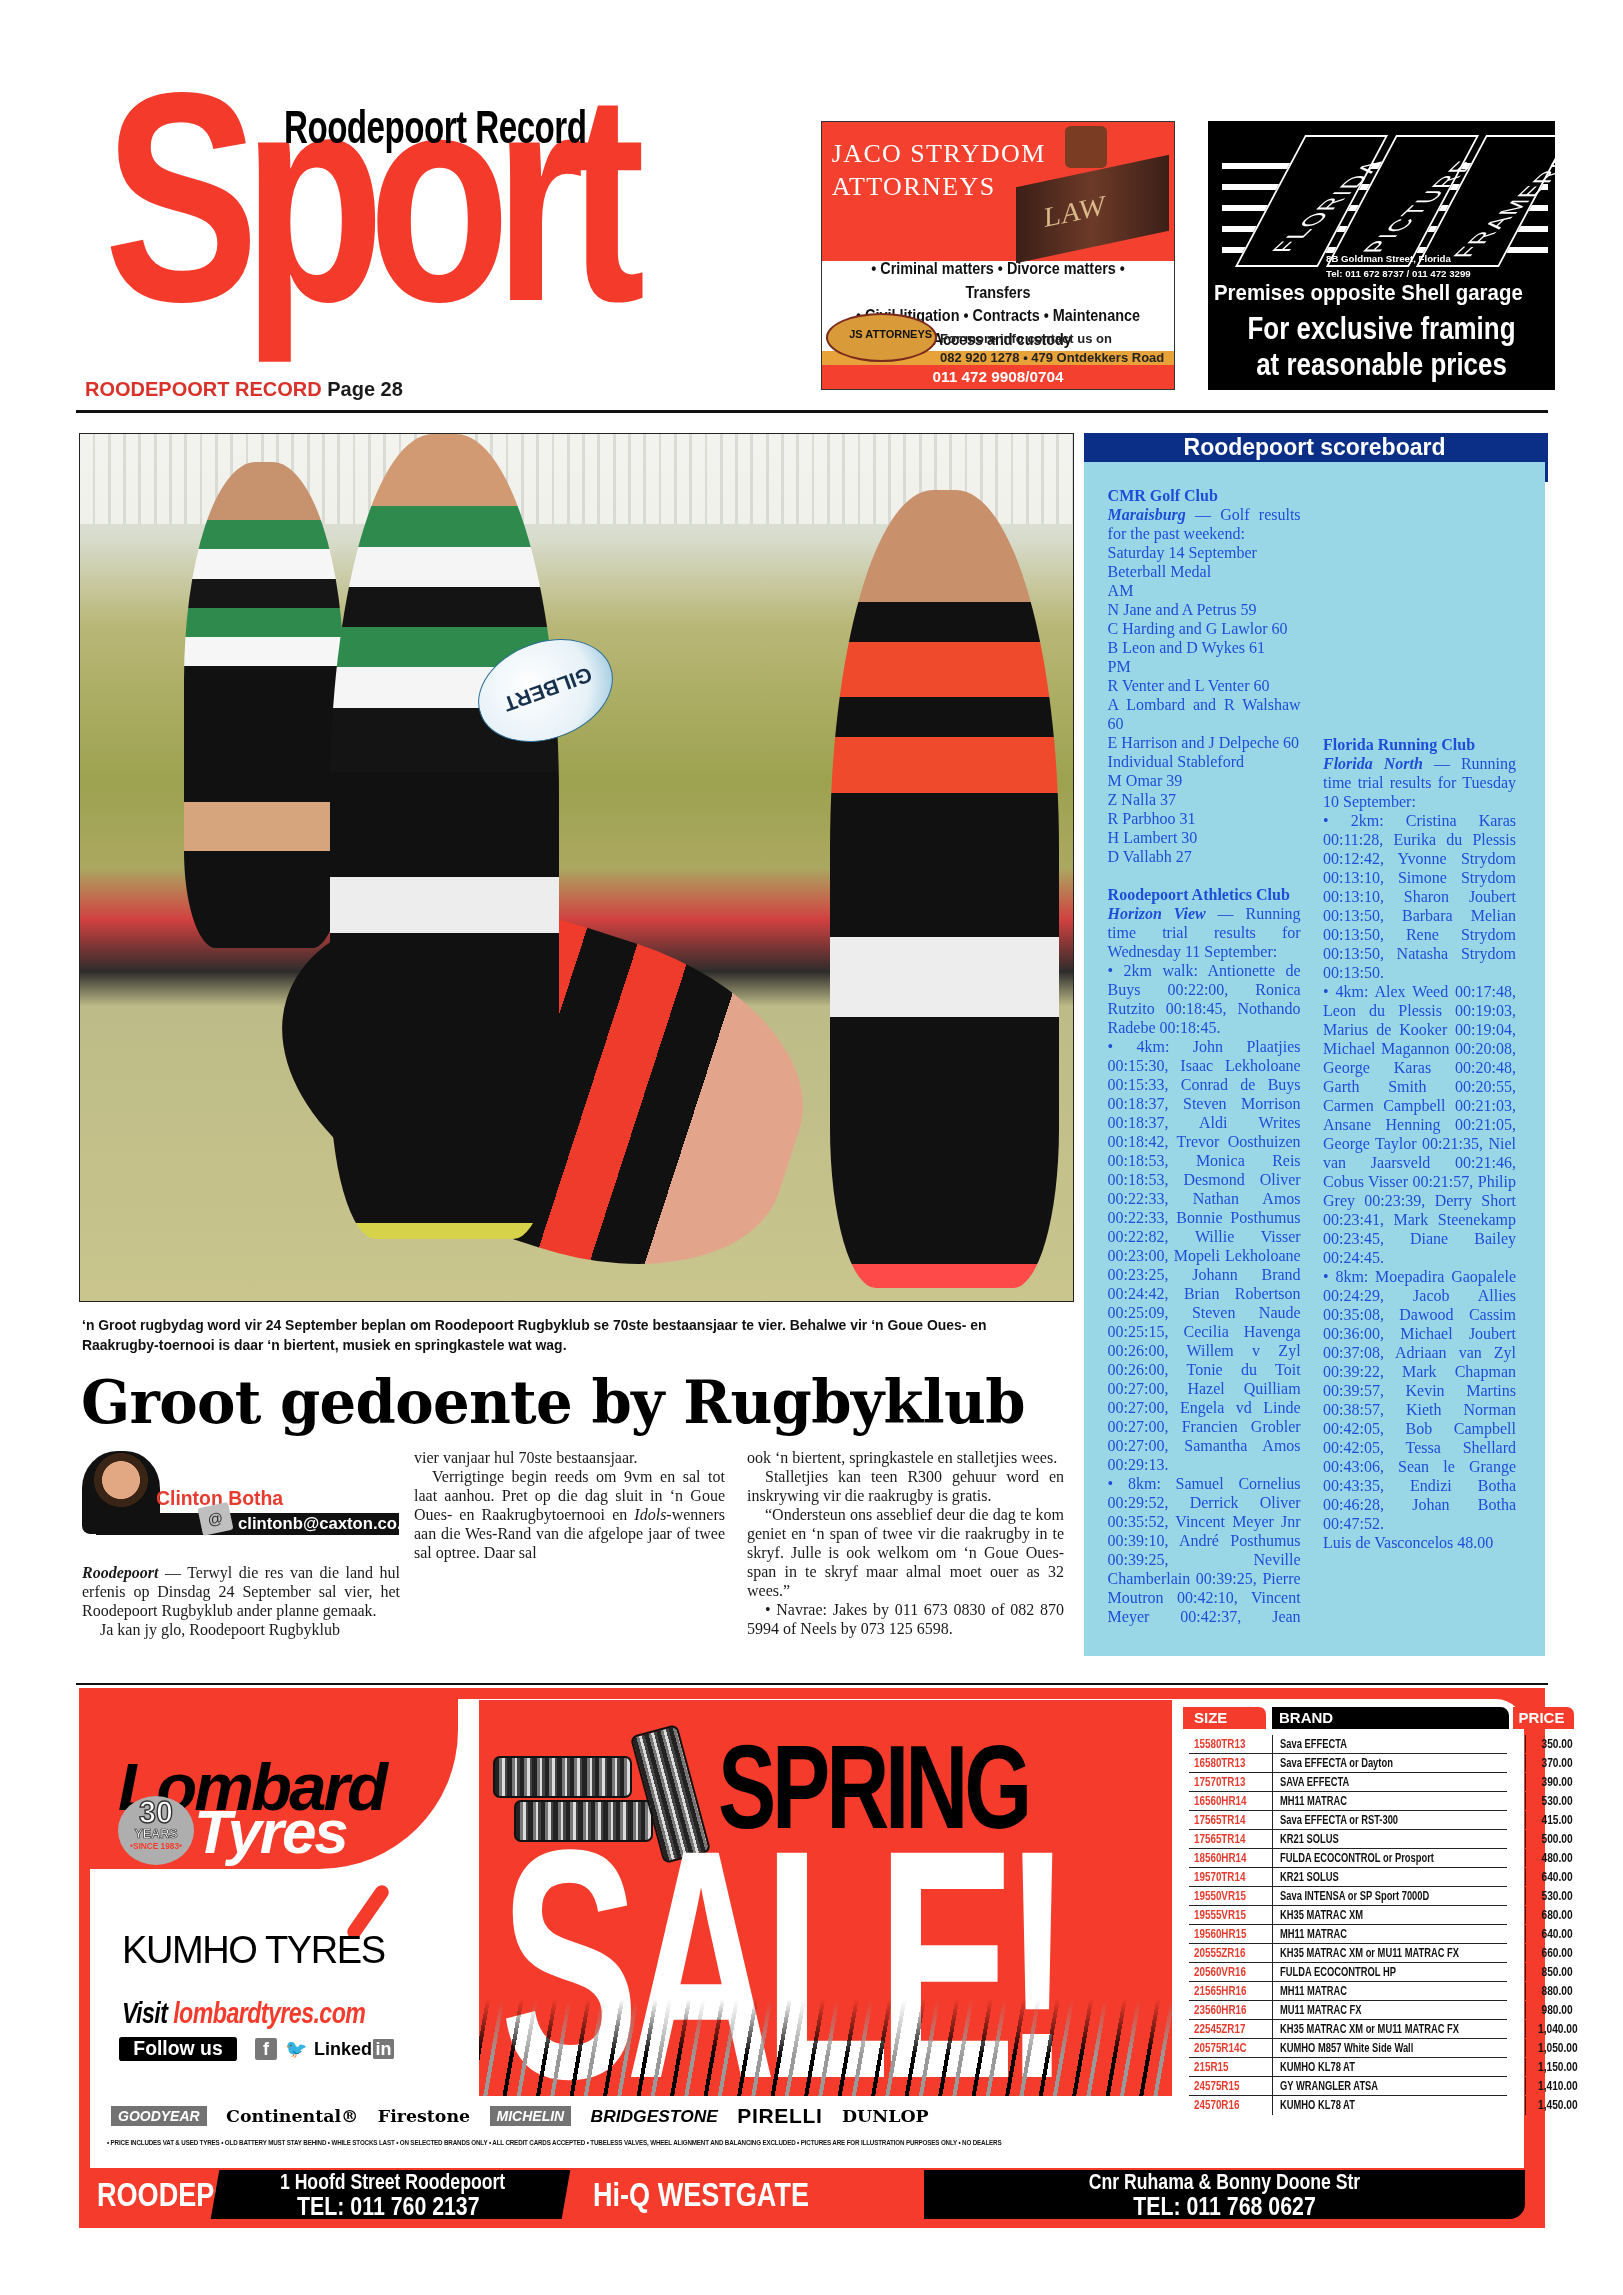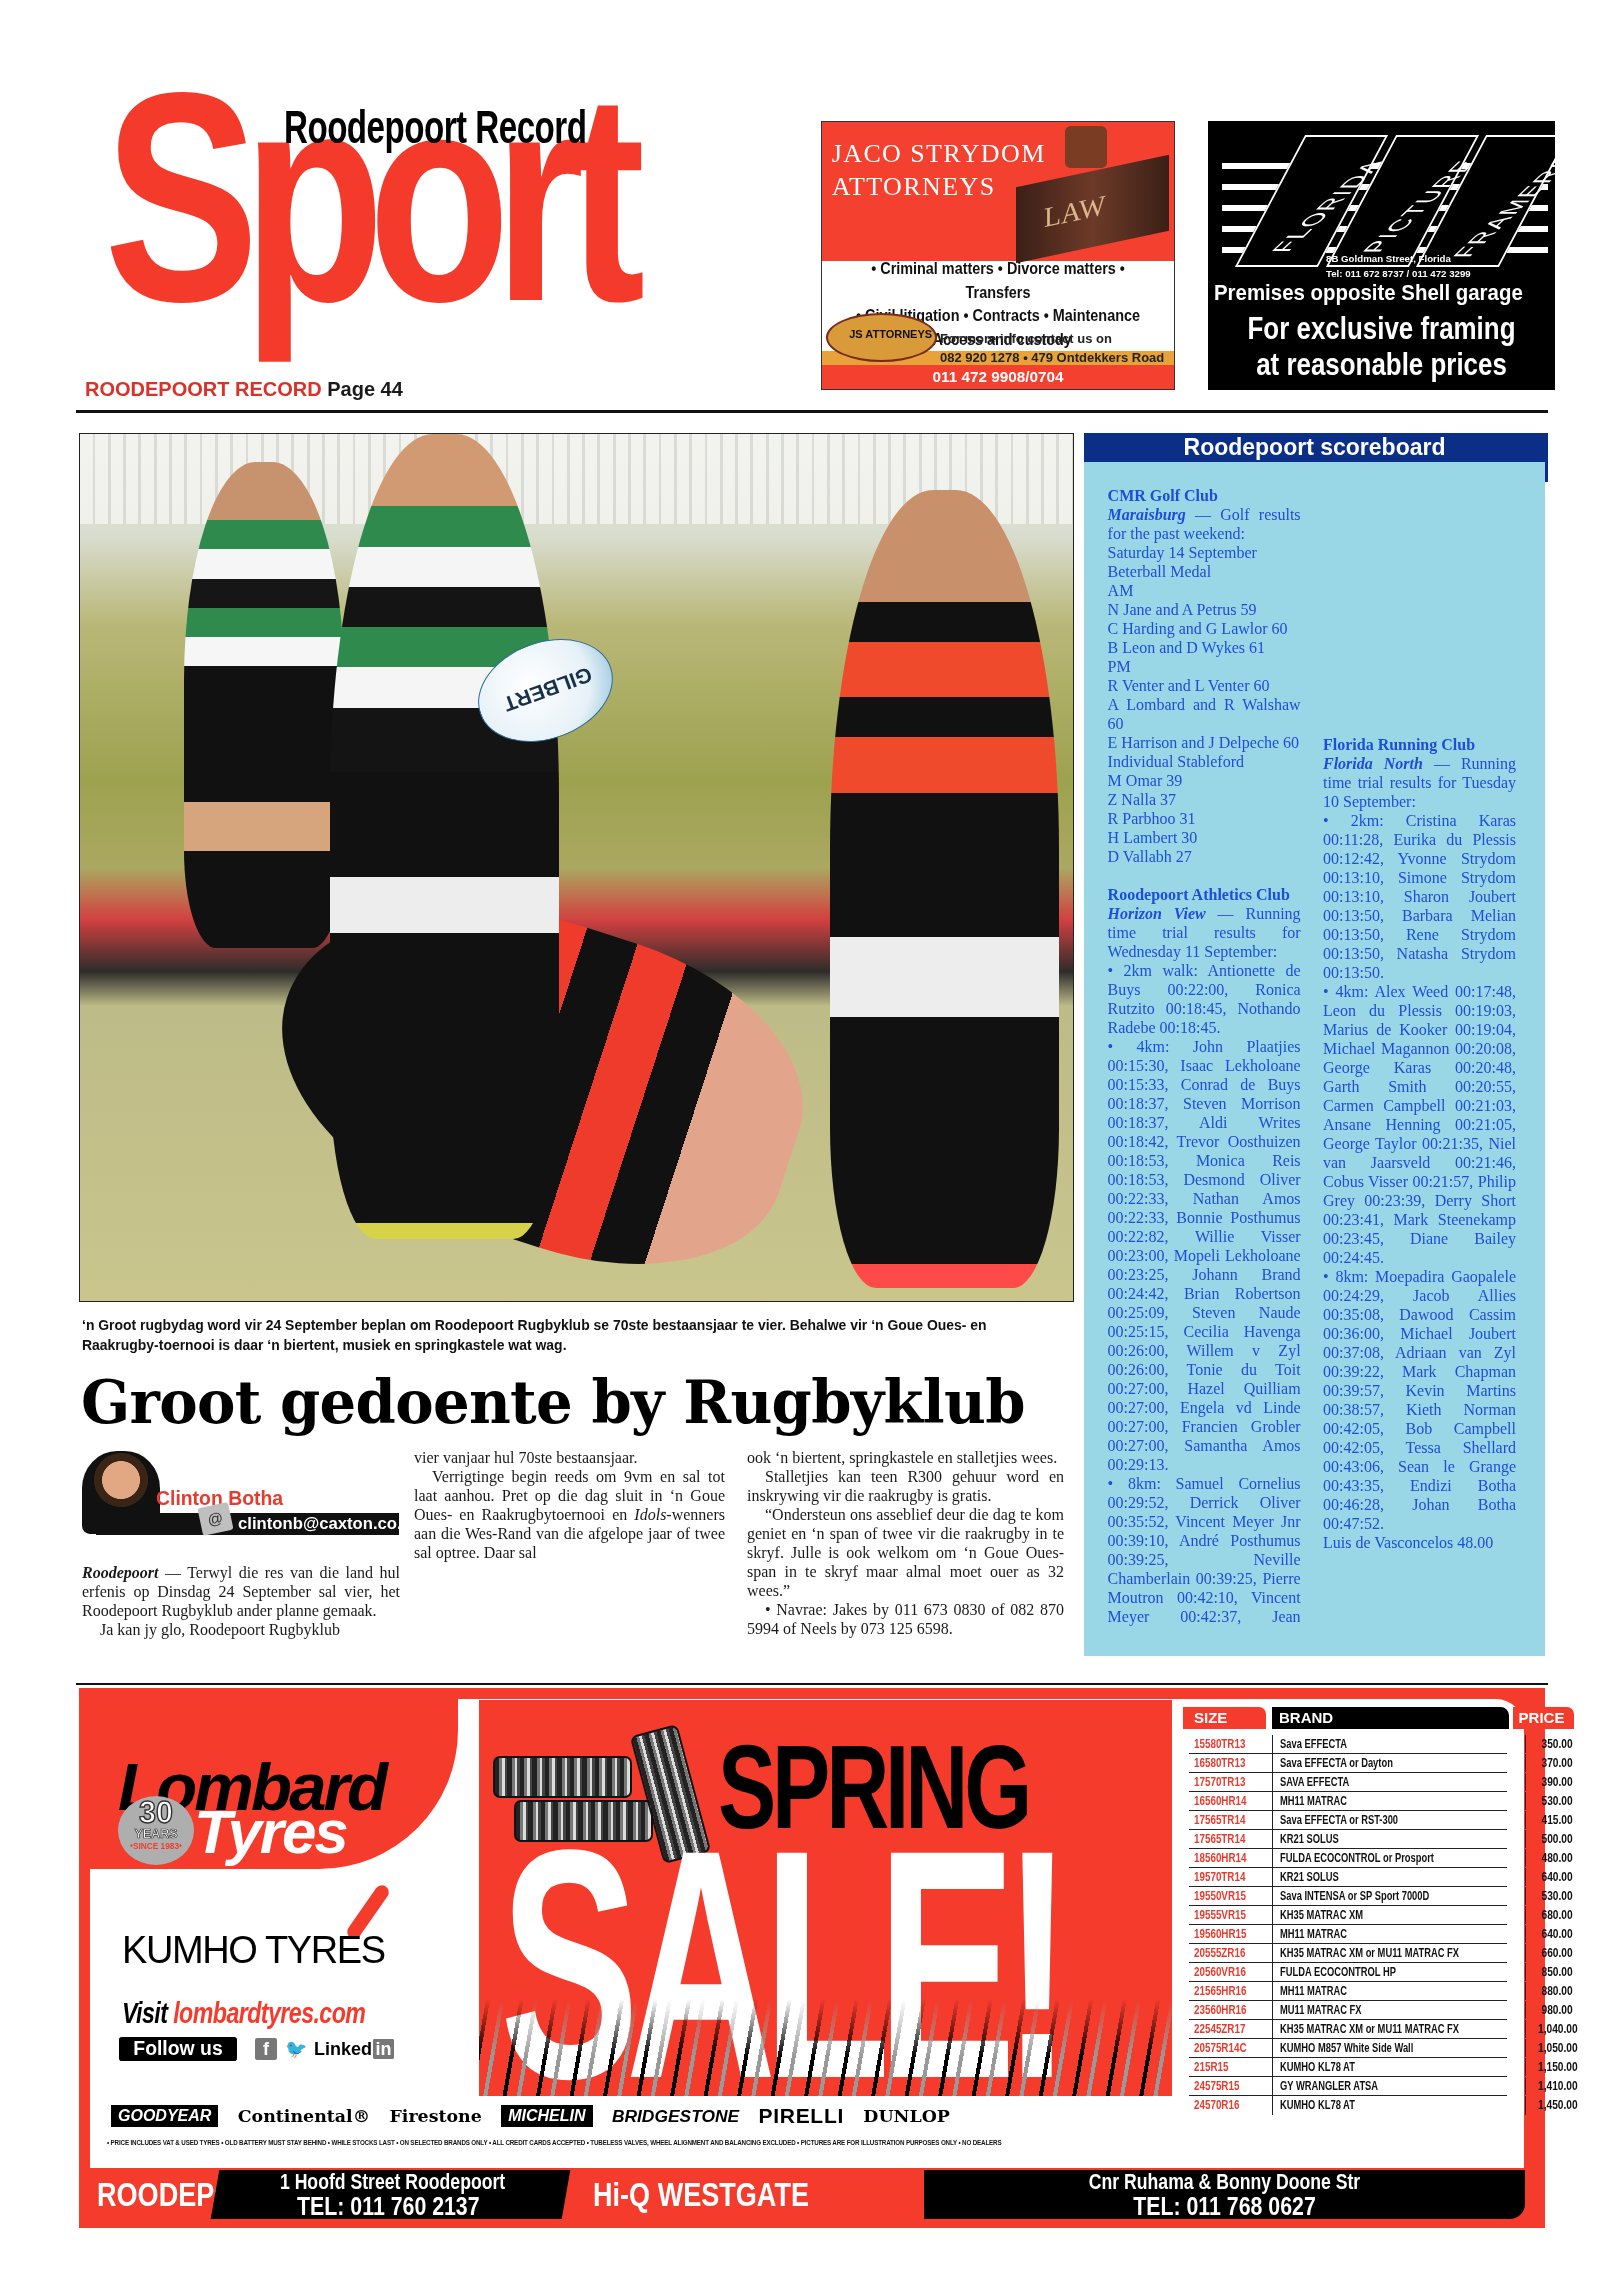--- a/index.html
+++ b/index.html
@@ -111,21 +111,21 @@
   .tyre-ad .st2 { left: 35px; top: 100px; width: 139px; height: 42px; }
   .tyre-ad .st3 { left: 167px; top: 28px; width: 49px; height: 132px; transform: rotate(-15deg); }
   .tyre-ad .spring { position: absolute; left: 239px; top: 28px; font-size: 118px; font-weight: 700; color: #000; letter-spacing: -5.6px; transform: scaleX(0.74); transform-origin: left top; line-height: 1; }
   .tyre-ad .sale { position: absolute; left: 21px; top: 118px; font-size: 326px; font-weight: 700; color: #fff; letter-spacing: -21px; transform: scaleX(0.64); transform-origin: left top; line-height: 0.9; }
   .tyre-ad .grass { position: absolute; left: 0; bottom: 0; width: 100%; height: 97px;
     background: repeating-linear-gradient(100deg, transparent 0 7px, #000 7px 11px, transparent 11px 21px, #999 21px 25px, transparent 25px 33px);
     -webkit-mask: linear-gradient(180deg, transparent 0%, #000 60%); mask: linear-gradient(180deg, transparent 0%, #000 60%); }
 
   .tyre-ad .brands { position: absolute; left: 21px; top: 403px; width: 1069px; height: 28px; display: flex; align-items: center; gap: 19.4px; }
   .tyre-ad .brand { font-weight: 700; font-size: 17.4px; color: #000; white-space: nowrap; font-style: italic; }
-  .tyre-ad .brand.box { background: #000000; color: #fff; padding: 2px 7px; font-size: 16px; }
+  .tyre-ad .brand.box { background: #737373; color: #fff; padding: 2px 7px; font-size: 14px; }
   .tyre-ad .brand.serif { font-family: "DejaVu Serif", serif; font-style: normal; }
   .tyre-ad .brand.pirelli { font-style: normal; font-size: 21px; letter-spacing: 0.7px; }
   .tyre-ad .terms { position: absolute; left: 16.7px; top: 439px; font-size: 8px; font-weight: 700; color: #111; white-space: nowrap; transform: scaleX(0.78); transform-origin: left; letter-spacing: -0.2px; }
 
   .tyre-ad .table { position: absolute; left: 1093px; top: 8.3px; width: 340px; }
   .tyre-ad .th { position: absolute; top: 0; height: 21.5px; color: #fff; font-weight: 700; font-size: 15px; line-height: 21.5px; }
   .tyre-ad .th.size { left: 0; width: 83px; background: #f53b2b; padding-left: 11px; border-radius: 0 7px 0 0; }
   .tyre-ad .th.brand-h { left: 89px; width: 237px; background: #000; padding-left: 7px; border-radius: 0 8.3px 0 0; }
   .tyre-ad .th.price { left: 330px; width: 61px; background: #f53b2b; padding-left: 5.6px; border-radius: 0 7px 0 0; }
   .tyre-ad .rows { position: absolute; left: 5.6px; top: 28px; width: 318px; border-left: 0; }
@@ -148,21 +148,21 @@
 </style>
 </head>
 <body>
 
 <div class="masthead">
   <div class="sport">Sport</div>
   <div class="paper">Roodepoort Record</div>
 </div>
 <div class="pageline">
   <span class="red">ROODEPOORT RECORD</span>
-  <span>Page 44</span>
+  <span>Page 28</span>
 </div>
 <div class="rule-top"></div>
 
 <div class="ad-jaco">
   <div class="whitebg"></div>
   <div class="gavel"></div>
   <div class="book">
       <span>LAW</span>
     </div>
   <div class="title">

